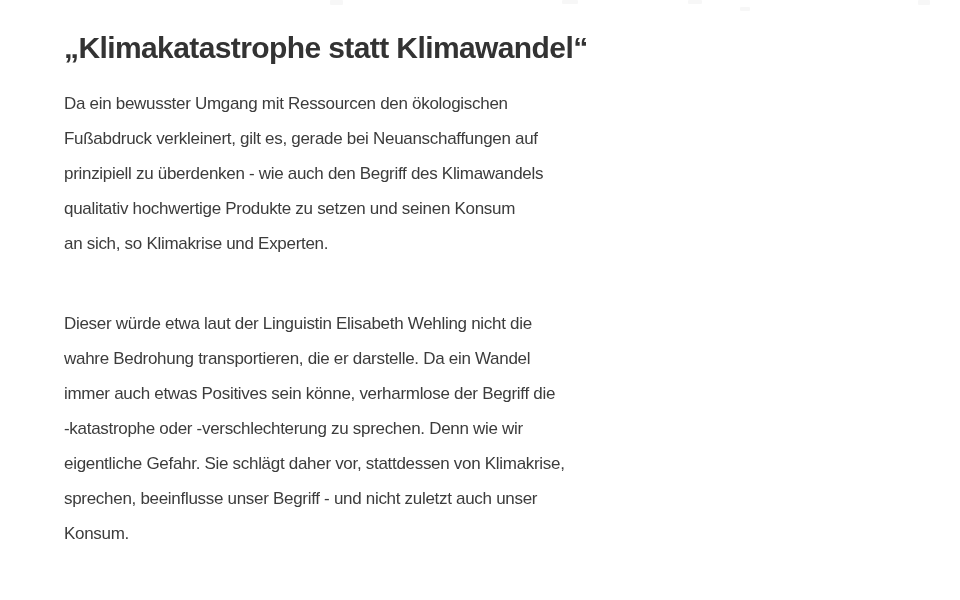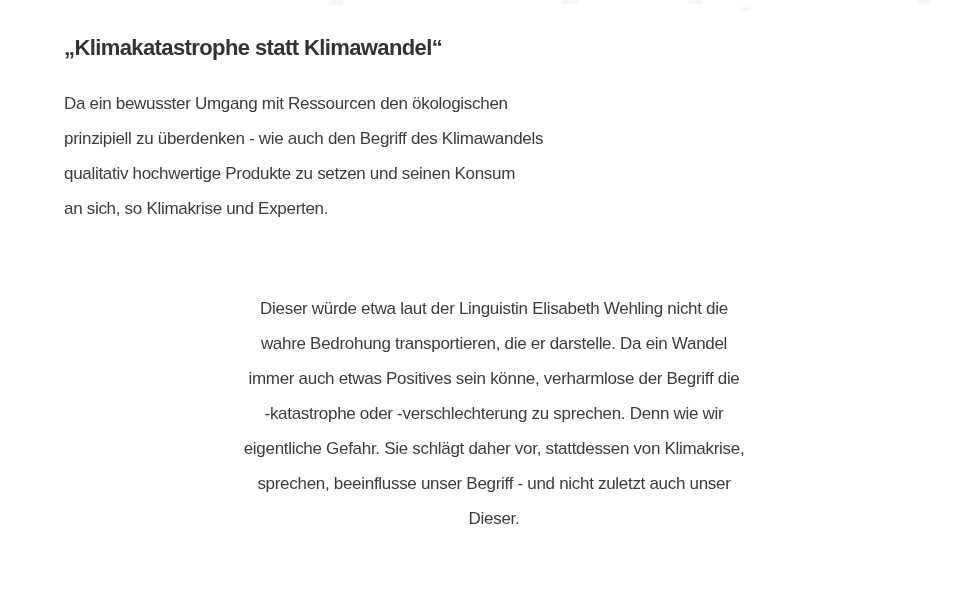--- a/index.html
+++ b/index.html
@@ -22,66 +22,66 @@
     border-radius: 1px;
   }
   .article {
     position: absolute;
     left: 64px;
     top: 0;
     width: 860px;
   }
   .article-heading {
     margin: 30px 0 0 0;
-    font-size: 22px;
+    font-size: 30px;
     line-height: 36px;
     font-weight: 700;
     color: #333333;
     letter-spacing: -0.6px;
   }
   .paragraph {
     font-size: 17px;
     line-height: 35px;
     letter-spacing: -0.3px;
     color: #3c3c3c;
   }
   .paragraph.first {
     margin-top: 20px;
   }
   .paragraph.second {
-    margin-top: 65px;
-    text-align: center;
+    margin-top: 45px;
   }
   .text-line {
     white-space: nowrap;
   }
 </style>
 </head>
 <body>
 
 <div class="artifact" style="left:330px; top:0; width:13px; height:5px;"></div>
 <div class="artifact" style="left:562px; top:0; width:16px; height:4px;"></div>
 <div class="artifact" style="left:688px; top:0; width:14px; height:4px;"></div>
 <div class="artifact" style="left:740px; top:7px; width:10px; height:4px;"></div>
 <div class="artifact" style="left:918px; top:0; width:12px; height:5px;"></div>
 
 <div class="article">
 
   <h1 class="article-heading">„Klimakatastrophe statt Klimawandel“</h1>
 
   <div class="paragraph first">
     <div class="text-line">Da ein bewusster Umgang mit Ressourcen den ökologischen</div>
+    <div class="text-line">Fußabdruck verkleinert, gilt es, gerade bei Neuanschaffungen auf</div>
     <div class="text-line">prinzipiell zu überdenken - wie auch den Begriff des Klimawandels</div>
     <div class="text-line">qualitativ hochwertige Produkte zu setzen und seinen Konsum</div>
     <div class="text-line">an sich, so Klimakrise und Experten.</div>
   </div>
 
   <div class="paragraph second">
     <div class="text-line">Dieser würde etwa laut der Linguistin Elisabeth Wehling nicht die</div>
     <div class="text-line">wahre Bedrohung transportieren, die er darstelle. Da ein Wandel</div>
     <div class="text-line">immer auch etwas Positives sein könne, verharmlose der Begriff die</div>
     <div class="text-line">-katastrophe oder -verschlechterung zu sprechen. Denn wie wir</div>
     <div class="text-line">eigentliche Gefahr. Sie schlägt daher vor, stattdessen von Klimakrise,</div>
     <div class="text-line">sprechen, beeinflusse unser Begriff - und nicht zuletzt auch unser</div>
-    <div class="text-line">Dieser.</div>
+    <div class="text-line">Konsum.</div>
   </div>
 
 </div>
 
 </body></html>

